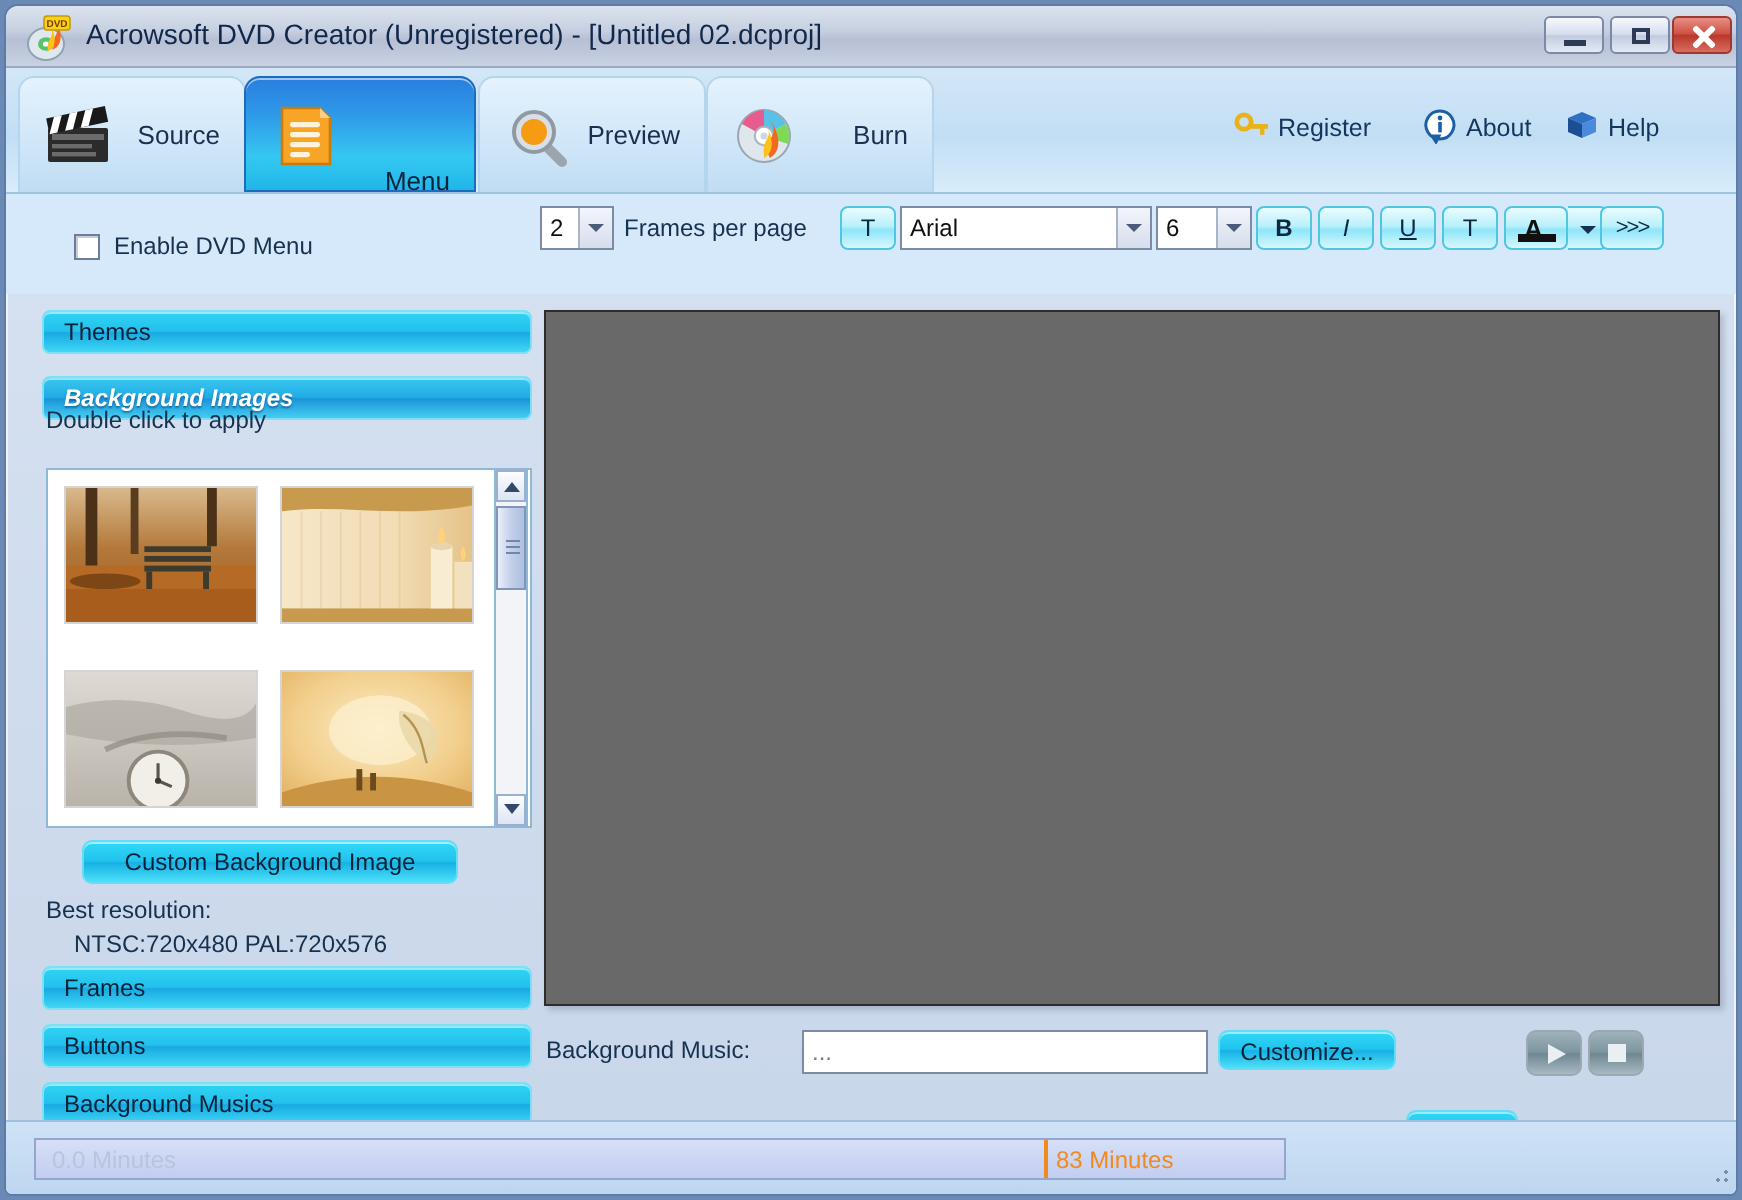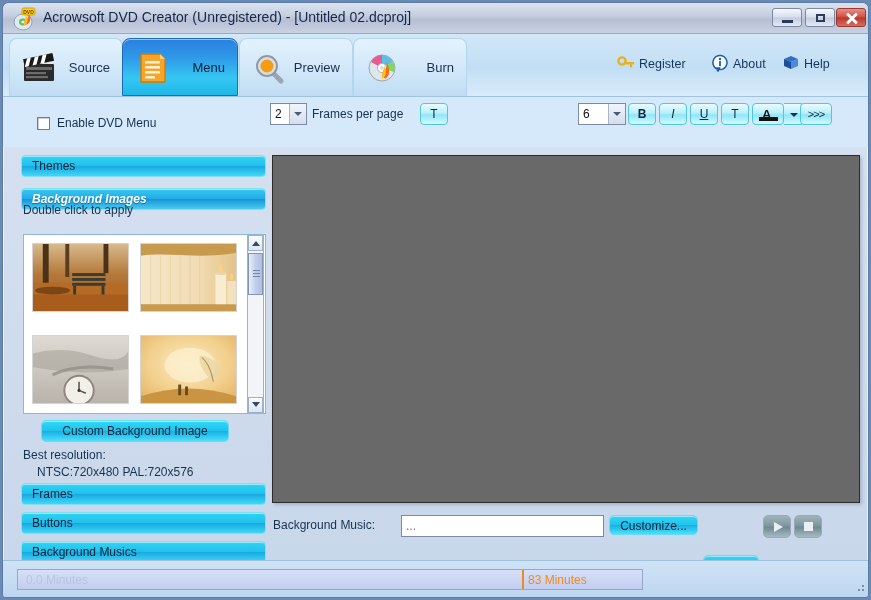--- a/index.html
+++ b/index.html
@@ -87,21 +87,21 @@
   }
   .tab.active {
     background: linear-gradient(180deg,#2a7fe0 0%,#2f9ae8 34%,#35c7f2 70%,#1fb7e8 100%);
     border: 1px solid #1d6bbd;
     box-shadow: inset 0 1px 0 rgba(255,255,255,.55);
   }
   .tab-label {
     position: absolute; right: 12px; top: 21px;
     font-size: 13px; color: #1a3050;
   }
-  .tab.active .tab-label { color: #08203c; }
+  .tab.active .tab-label { color: #08203c; margin-top: 23px; }
   .tab-icon { position: absolute; left: 10px; top: 11px; width: 38px; height: 36px; }
 
   #tab-source { left: 6px; }
   #tab-menu   { left: 119px; width: 116px; }
   #tab-preview{ left: 236px; }
   #tab-burn   { left: 350px; }
 
   
   .top-action {
     position: absolute; top: 54px;
@@ -520,20 +520,24 @@
   </div>
 
   <div class="combo" id="combo-frames">
     <span>2</span>
     <span class="arrow"></span>
   </div>
   <div id="lbl-frames">Frames per page</div>
 
   <div class="tbtn" id="btn-text">T</div>
 
+  <div class="combo" id="combo-font">
+    <span>Arial</span>
+    <span class="arrow"></span>
+  </div>
   <div class="combo" id="combo-size">
     <span>6</span>
     <span class="arrow"></span>
   </div>
 
   <div class="tbtn" id="btn-bold">B</div>
   <div class="tbtn" id="btn-ital">I</div>
   <div class="tbtn" id="btn-under">U</div>
   <div class="tbtn" id="btn-strike">T</div>
   <div class="tbtn" id="btn-color">

